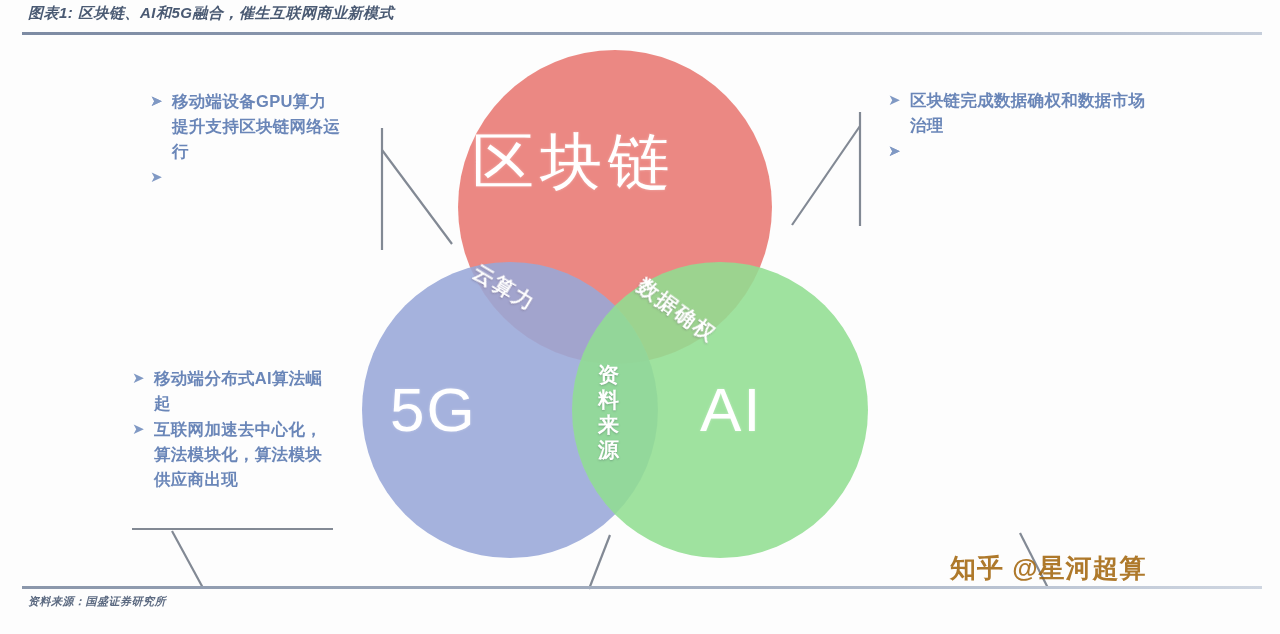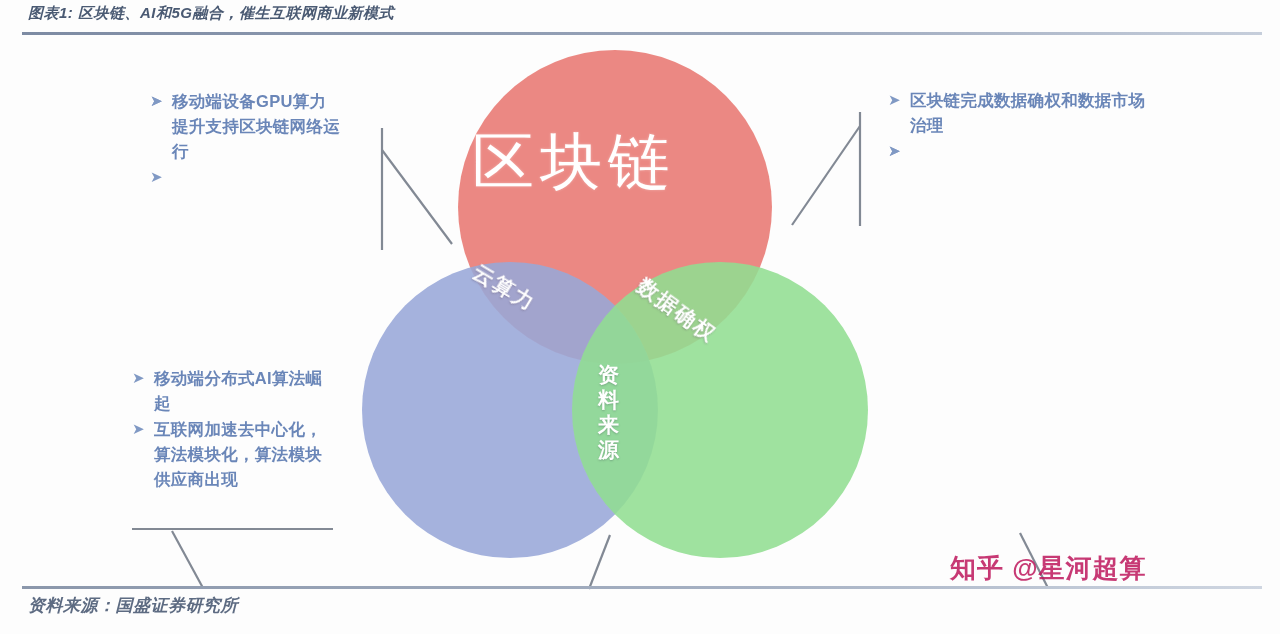--- a/index.html
+++ b/index.html
@@ -49,21 +49,21 @@
     height: 3px;
     background: linear-gradient(to right, #8b97ab, #a7b2c4 60%, #cfd6e1);
   }
   #source-note {
     position: absolute;
     left: 28px;
     top: 594px;
     font-family: "Liberation Serif", "DejaVu Serif", serif;
     font-weight: bold;
     font-style: italic;
-    font-size: 17px;
+    font-size: 11px;
     color: #5d6b82;
     letter-spacing: 0.5px;
     white-space: nowrap;
   }
 
   
   #venn {
     position: absolute;
     left: 0;
     top: 0;
@@ -168,21 +168,21 @@
   #callout-top-right { left: 888px; top: 88px;  width: 270px; }
   #callout-bottom-left { left: 132px; top: 366px; width: 200px; }
 
   
   #watermark {
     position: absolute;
     left: 950px;
     top: 551px;
     font-size: 26px;
     font-weight: bold;
-    color: #be185d;
+    color: #a16207;
     letter-spacing: 1px;
     white-space: nowrap;
     opacity: 0.85;
   }
 </style>
 </head>
 <body>
 
 <div id="page">
 
@@ -209,20 +209,22 @@
     </g>
 
     <g style="mix-blend-mode:multiply;" filter="url(#soft)">
       <circle cx="615" cy="207" r="157" fill="#ea7a73" opacity="0.88"></circle>
       <circle cx="510" cy="410" r="148" fill="#9aaadb" opacity="0.88"></circle>
       <circle cx="720" cy="410" r="148" fill="#93e093" opacity="0.88"></circle>
     </g>
   </svg>
 
   <div class="venn-main-label" id="label-blockchain">区块链</div>
+  <div class="venn-main-label" id="label-5g">5G</div>
+  <div class="venn-main-label" id="label-ai">AI</div>
 
   <div class="venn-overlap-label" id="label-cloud-power">云算力</div>
   <div class="venn-overlap-label" id="label-data-rights">数据确权</div>
   <div class="venn-overlap-label" id="label-distributed-algo">资料来源</div>
 
   <div class="callout" id="callout-top-left">
     <ul>
       <li>
         <span class="bullet">➤</span>
       </li>

